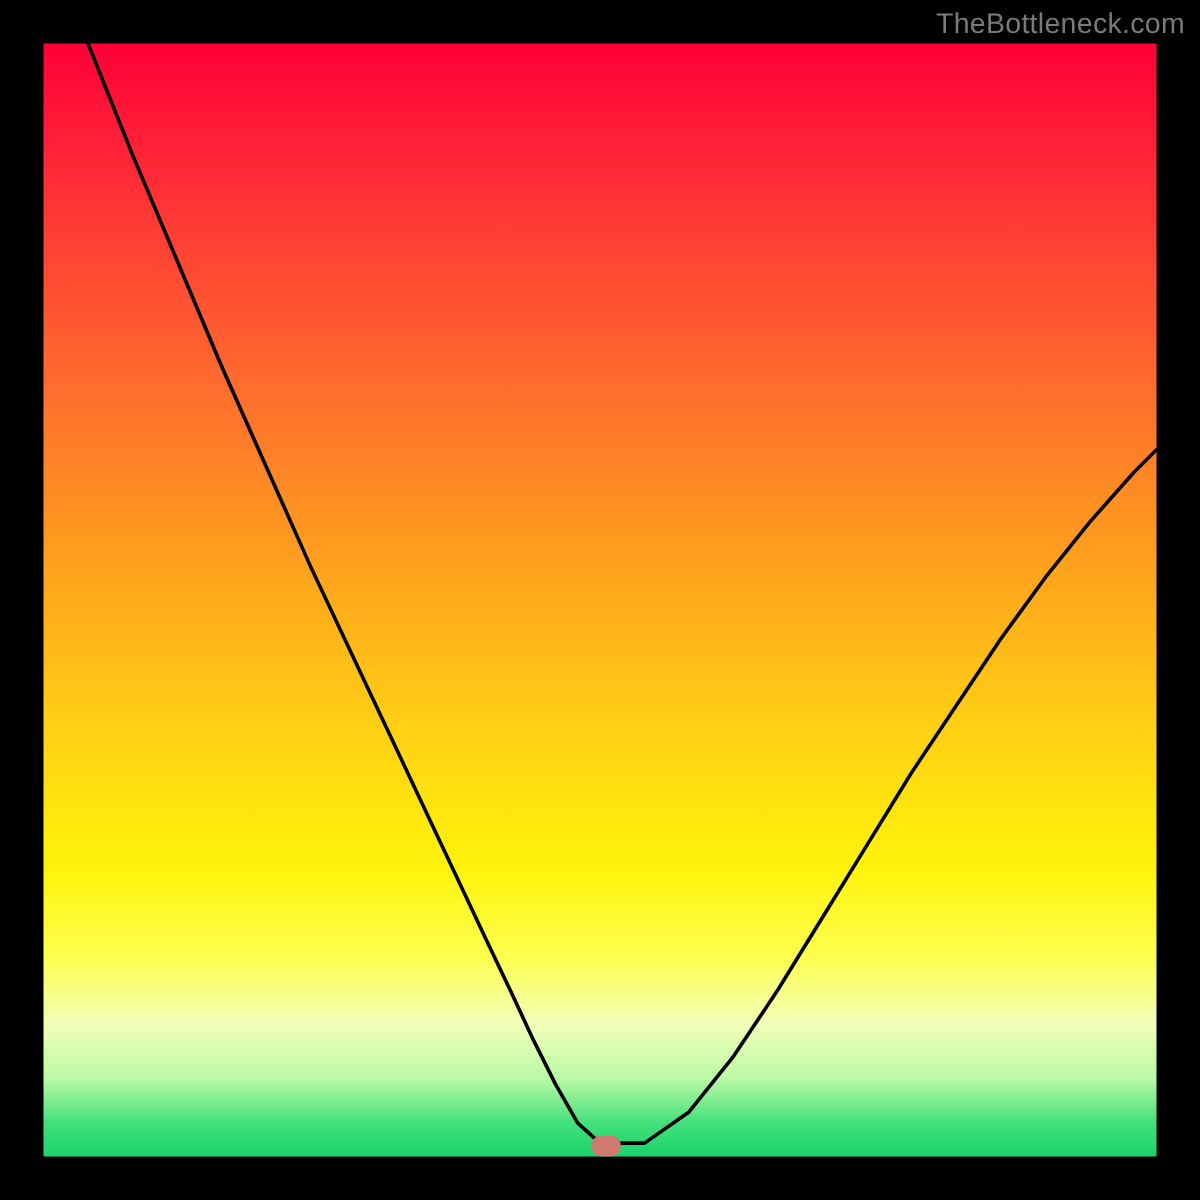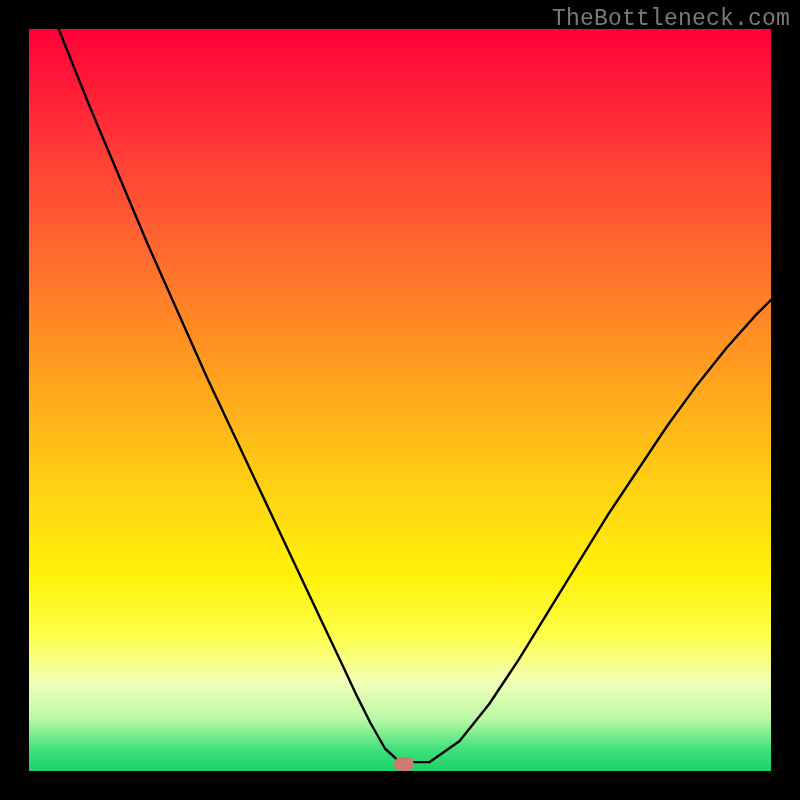--- a/index.html
+++ b/index.html
@@ -37,25 +37,24 @@
       #baf9a6 93%,
       #43e07b 97%,
       #19d36a 100%
     );
   }
   .watermark {
     position: absolute;
     top: 6px;
     right: 10px;
     color: #7a7a7a;
-    font-size: 23px;
+    font-size: 19px;
     font-weight: 500;
     letter-spacing: 0.2px;
     user-select: none;
-    font-family: Liberation Mono, monospace;
   }
   svg.curve {
     position: absolute;
     left: 0;
     top: 0;
     width: 742px;
     height: 742px;
     overflow: visible;
   }
   .marker {

